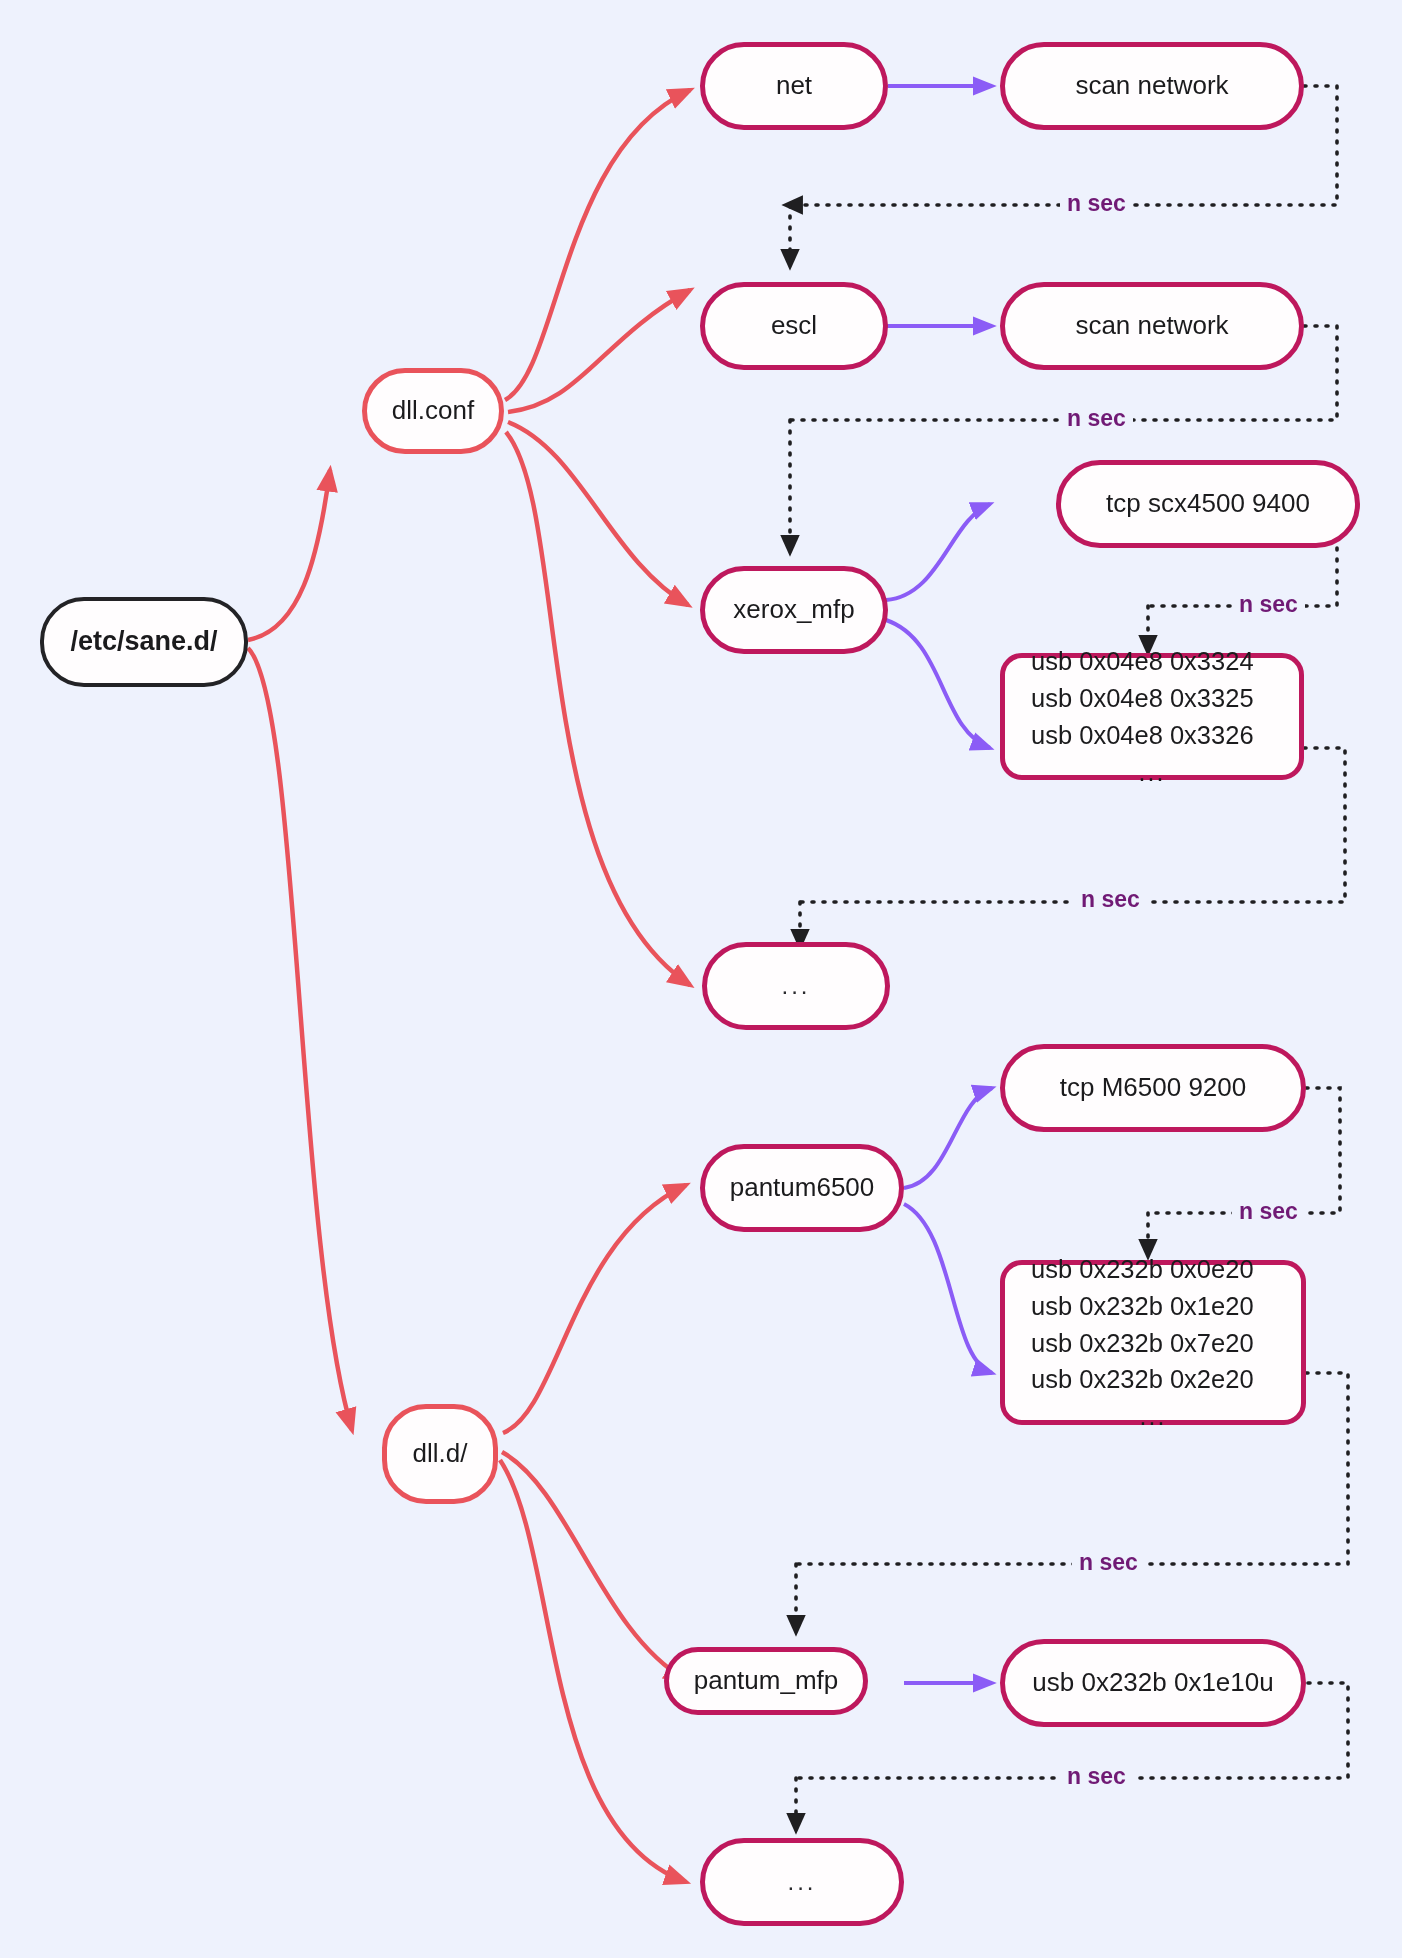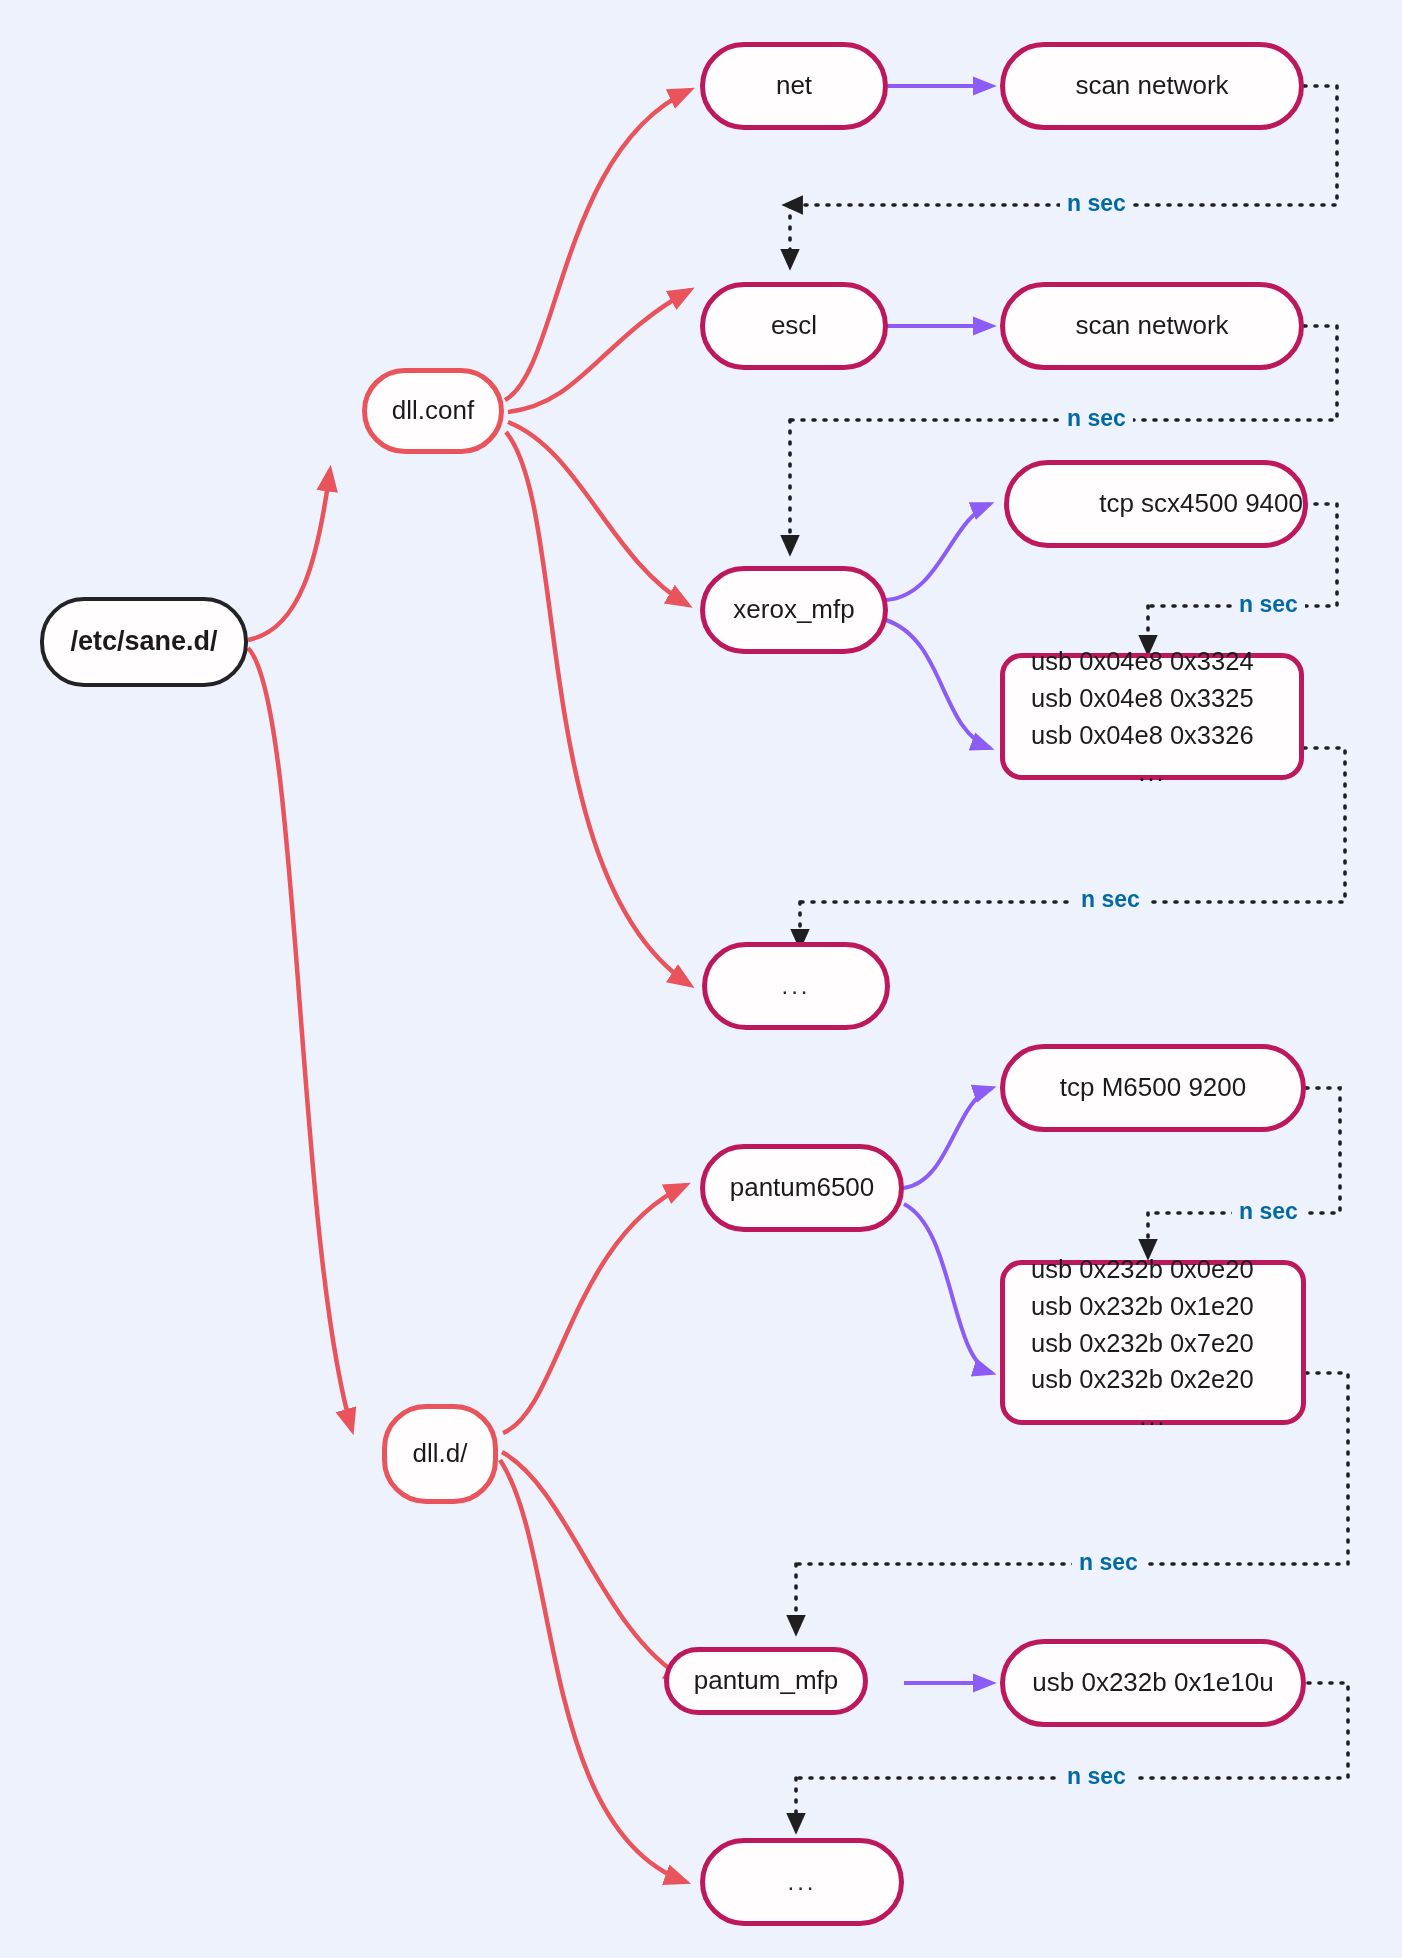--- a/index.html
+++ b/index.html
@@ -65,21 +65,21 @@
   }
   .node .ell {
     letter-spacing: 3px;
     font-size: 24px;
     color: #2a2a2d;
   }
   .edge-label {
     position: absolute;
     font-size: 23px;
     font-weight: bold;
-    color: #0369a1;
+    color: #701a75;
     background: #eef2fd;
     padding: 0 7px;
     z-index: 4;
     white-space: nowrap;
     font-family: "Liberation Sans", sans-serif;
   }
 </style>
 </head>
 <body>
 
@@ -183,21 +183,21 @@
   <div class="node" style="left:700px; top:1838px; width:204px; height:88px;">
     <span class="ell">...</span>
   </div>
 
   <div class="node" style="left:1000px; top:42px; width:304px; height:88px;">
     <span>scan network</span>
   </div>
   <div class="node" style="left:1000px; top:282px; width:304px; height:88px;">
     <span>scan network</span>
   </div>
-  <div class="node" style="left:1004px; top:460px; width:304px; height:88px;justify-content:flex-end;">
+  <div class="node" style="left:1056px; top:460px; width:304px; height:88px;">
     <span>tcp scx4500 9400</span>
   </div>
 
   <div class="node multiline" style="left:1000px; top:653px; width:304px; height:127px;">
     <span class="line">usb 0x04e8 0x3324</span>
     <span class="line">usb 0x04e8 0x3325</span>
     <span class="line">usb 0x04e8 0x3326</span>
     <span class="line ellipsis">...</span>
   </div>
 

